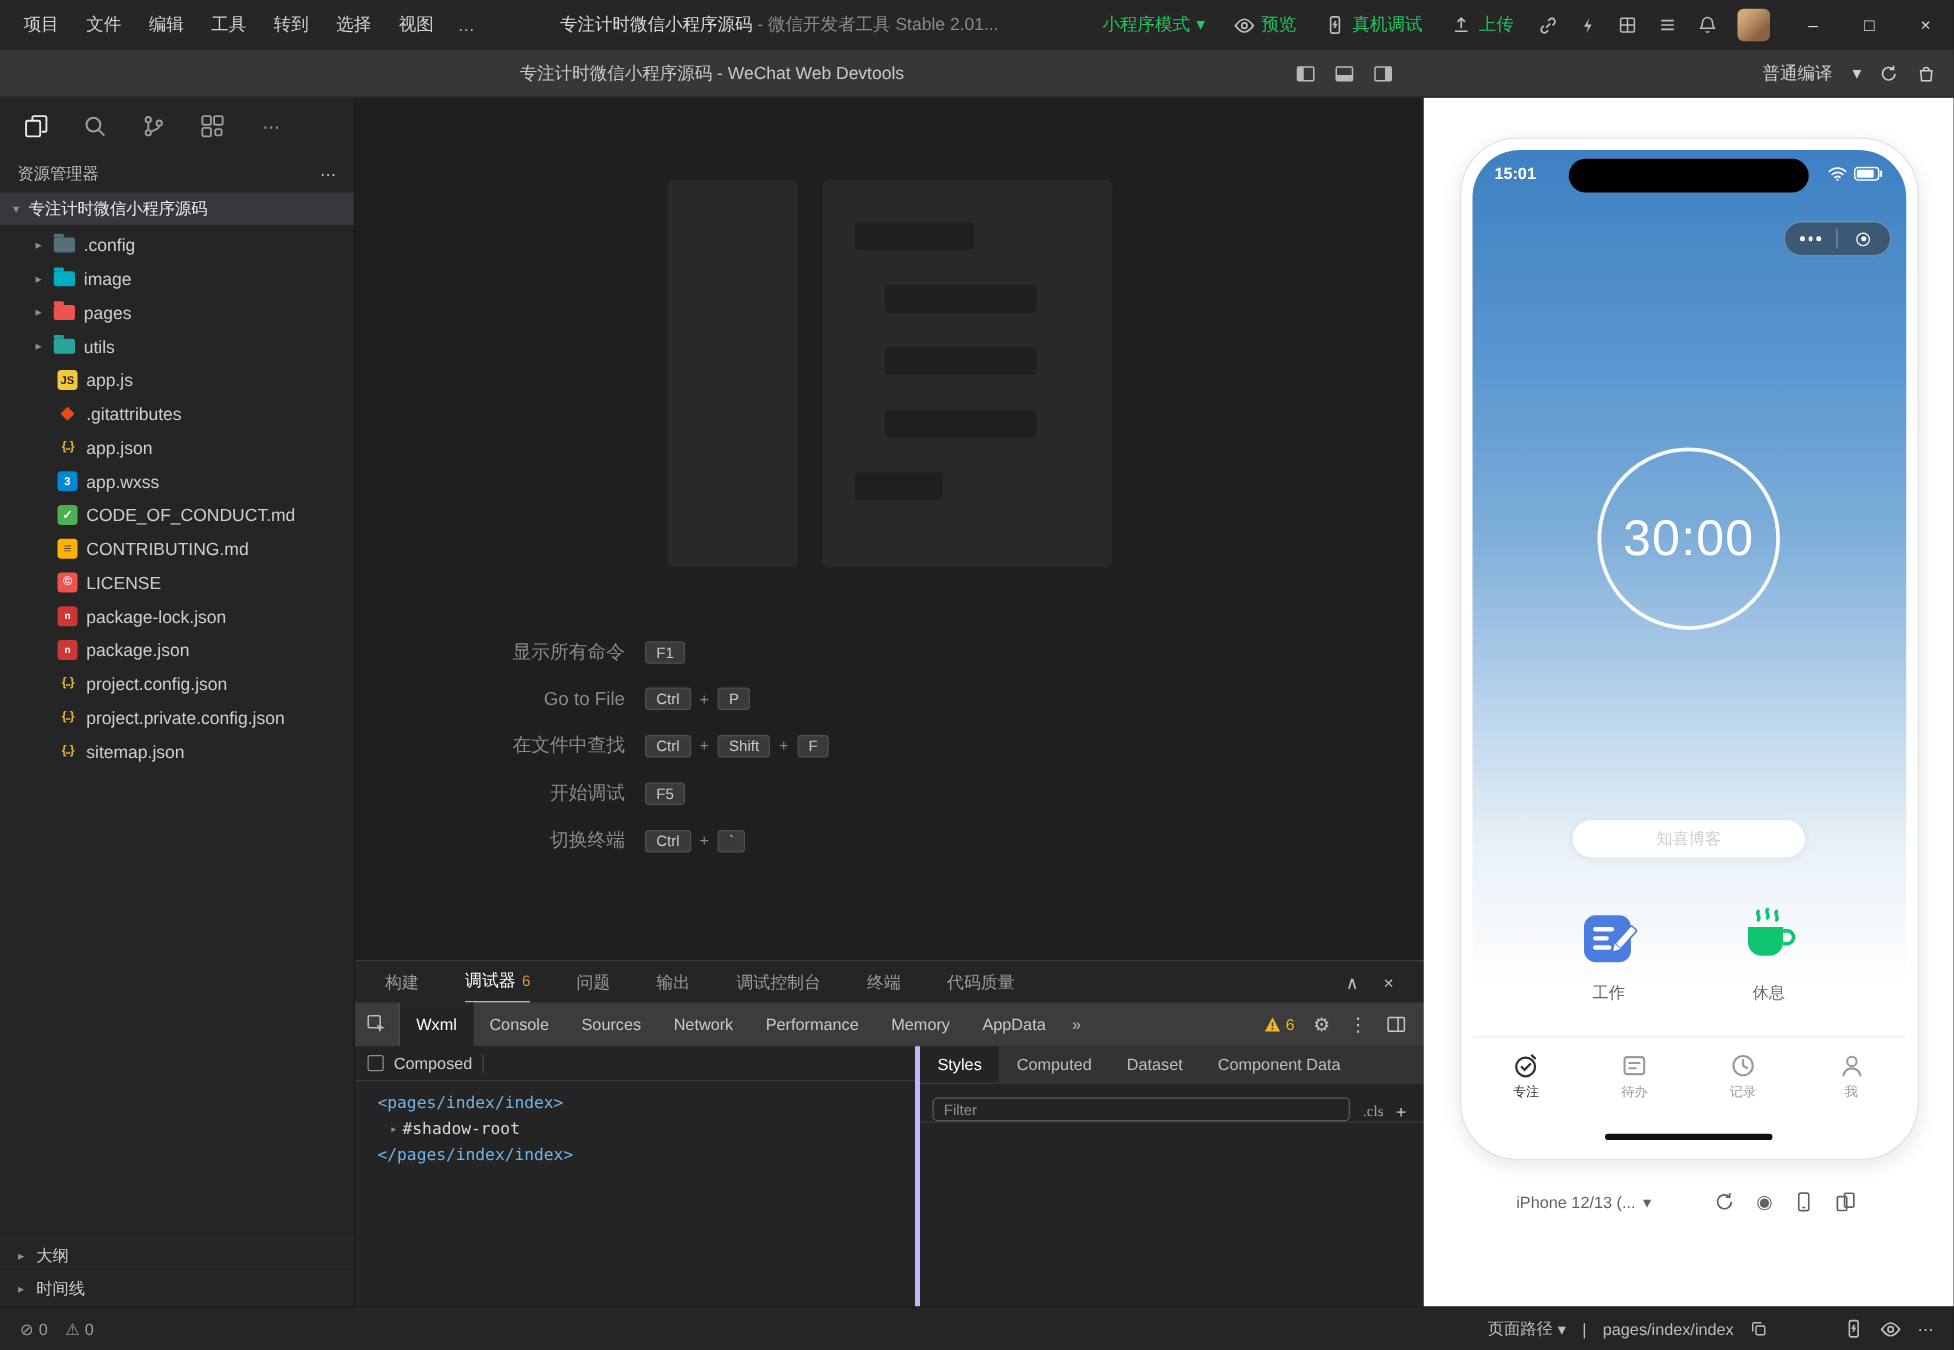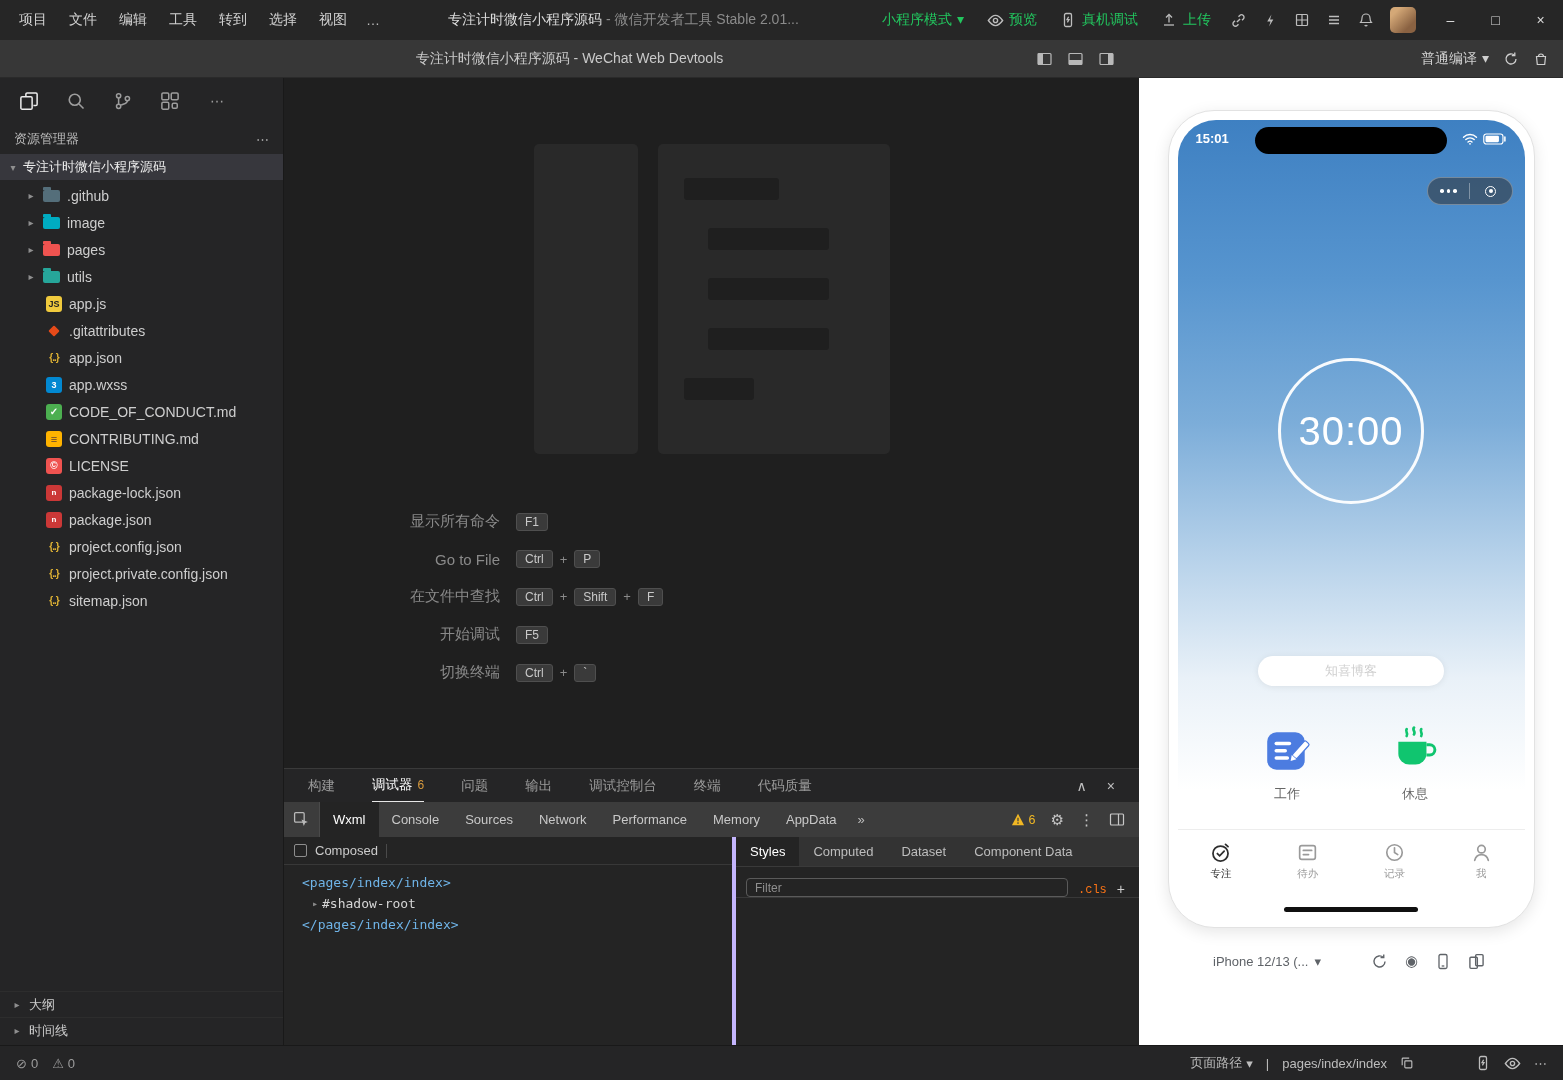--- a/index.html
+++ b/index.html
@@ -103,21 +103,21 @@
   .shadow-line{padding-left:10px;display:flex;align-items:center;gap:4px}
   .shadow-arrow{color:#8a8a8a;font-size:10px}
   .shadow{color:#d6d6d6}
   .styles-pane{flex:1;background:#242424;display:flex;flex-direction:column;min-width:0}
   .s-tabs{height:30px;background:#333;display:flex;font-size:13px;color:#bdbdbd;border-bottom:1px solid #3a3a3a}
   .s-tab{padding:0 14px;display:flex;align-items:center;white-space:nowrap}
   .s-tab.active{background:#242424;color:#fff}
   .filter-row{height:31px;display:flex;align-items:flex-end;gap:10px;padding:0 10px;border-bottom:1px solid #383838}
   .filter{flex:1;height:19px;background:transparent;border:1px solid #5a5a5a;border-radius:4px;color:#ccc;font-size:12px;padding:0 8px;outline:none;font-family:"Liberation Sans",sans-serif}
   .filter::placeholder{color:#8f8f8f}
-  .cls-btn{color:#f97316;font-size:12px;font-family:Liberation Mono, monospace}
+  .cls-btn{color:#a3a3a3;font-size:12px;font-family:Liberation Serif, serif}
   .plus-btn{color:#cfcfcf;font-size:14px;padding-right:4px}
   .s-body{flex:1}
 
   
   .statusbar{height:35px;background:#252526;border-top:1px solid #191919;display:flex;align-items:center;color:#9d9d9d;font-size:13px}
   .sb-left{display:flex;align-items:center;gap:14px;padding-left:16px}
   .sb-item{display:flex;align-items:center;gap:4px}
   .sb-right{margin-left:auto;display:flex;align-items:center;gap:13px;padding-right:16px;color:#bdbdbd}
 
   
@@ -254,21 +254,21 @@
         </svg>
     </span>
     <span>
       <svg width="17" height="16" viewBox="0 0 16 16" fill="none" stroke="currentColor" stroke-width="1.2">
           <rect x="1.5" y="2.5" width="13" height="11" rx="1"></rect>
           <rect x="9.5" y="2.5" width="5" height="11" fill="currentColor" stroke="none"></rect>
         </svg>
     </span>
   </div>
   <div class="tb-compile">
-    <span style="display:flex;align-items:flex-start;gap:5px">
+    <span style="display:flex;align-items:flex-start;gap:16px">
       <span>普通编译</span>
       <span>▾</span>
     </span>
     <span>
       <svg width="16" height="16" viewBox="0 0 16 16" fill="none" stroke="currentColor" stroke-width="1.3">
           <path d="M13 8A5 5 0 1111.6 4.5"></path>
           <path d="M11.8 1.6v3h-3"></path>
         </svg>
     </span>
     <span>
@@ -319,21 +319,21 @@
       <span class="dots">⋯</span>
     </div>
     <div class="root-row">
       <span class="twisty">▾</span>
       <span>专注计时微信小程序源码</span>
     </div>
     <div class="tree">
       <div class="trow folder">
         <span class="twisty">▸</span>
         <span class="fold f-github"></span>
-        <span>.github</span>
+        <span>.config</span>
       </div>
       <div class="trow folder">
         <span class="twisty">▸</span>
         <span class="fold f-image"></span>
         <span>image</span>
       </div>
       <div class="trow folder">
         <span class="twisty">▸</span>
         <span class="fold f-pages"></span>
         <span>pages</span>

